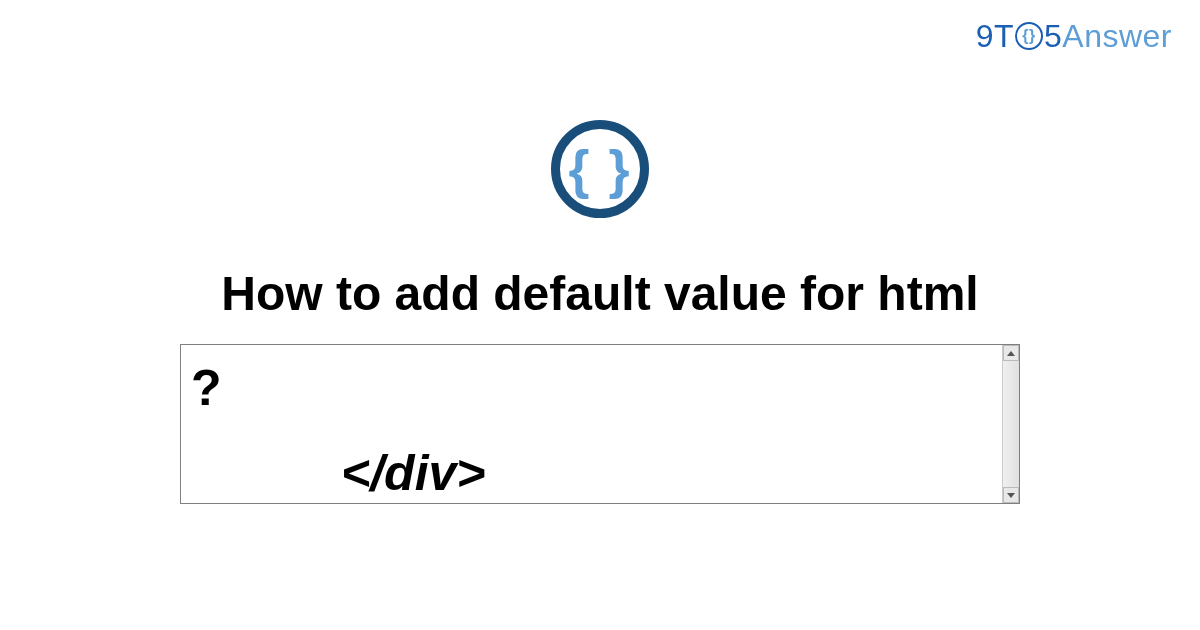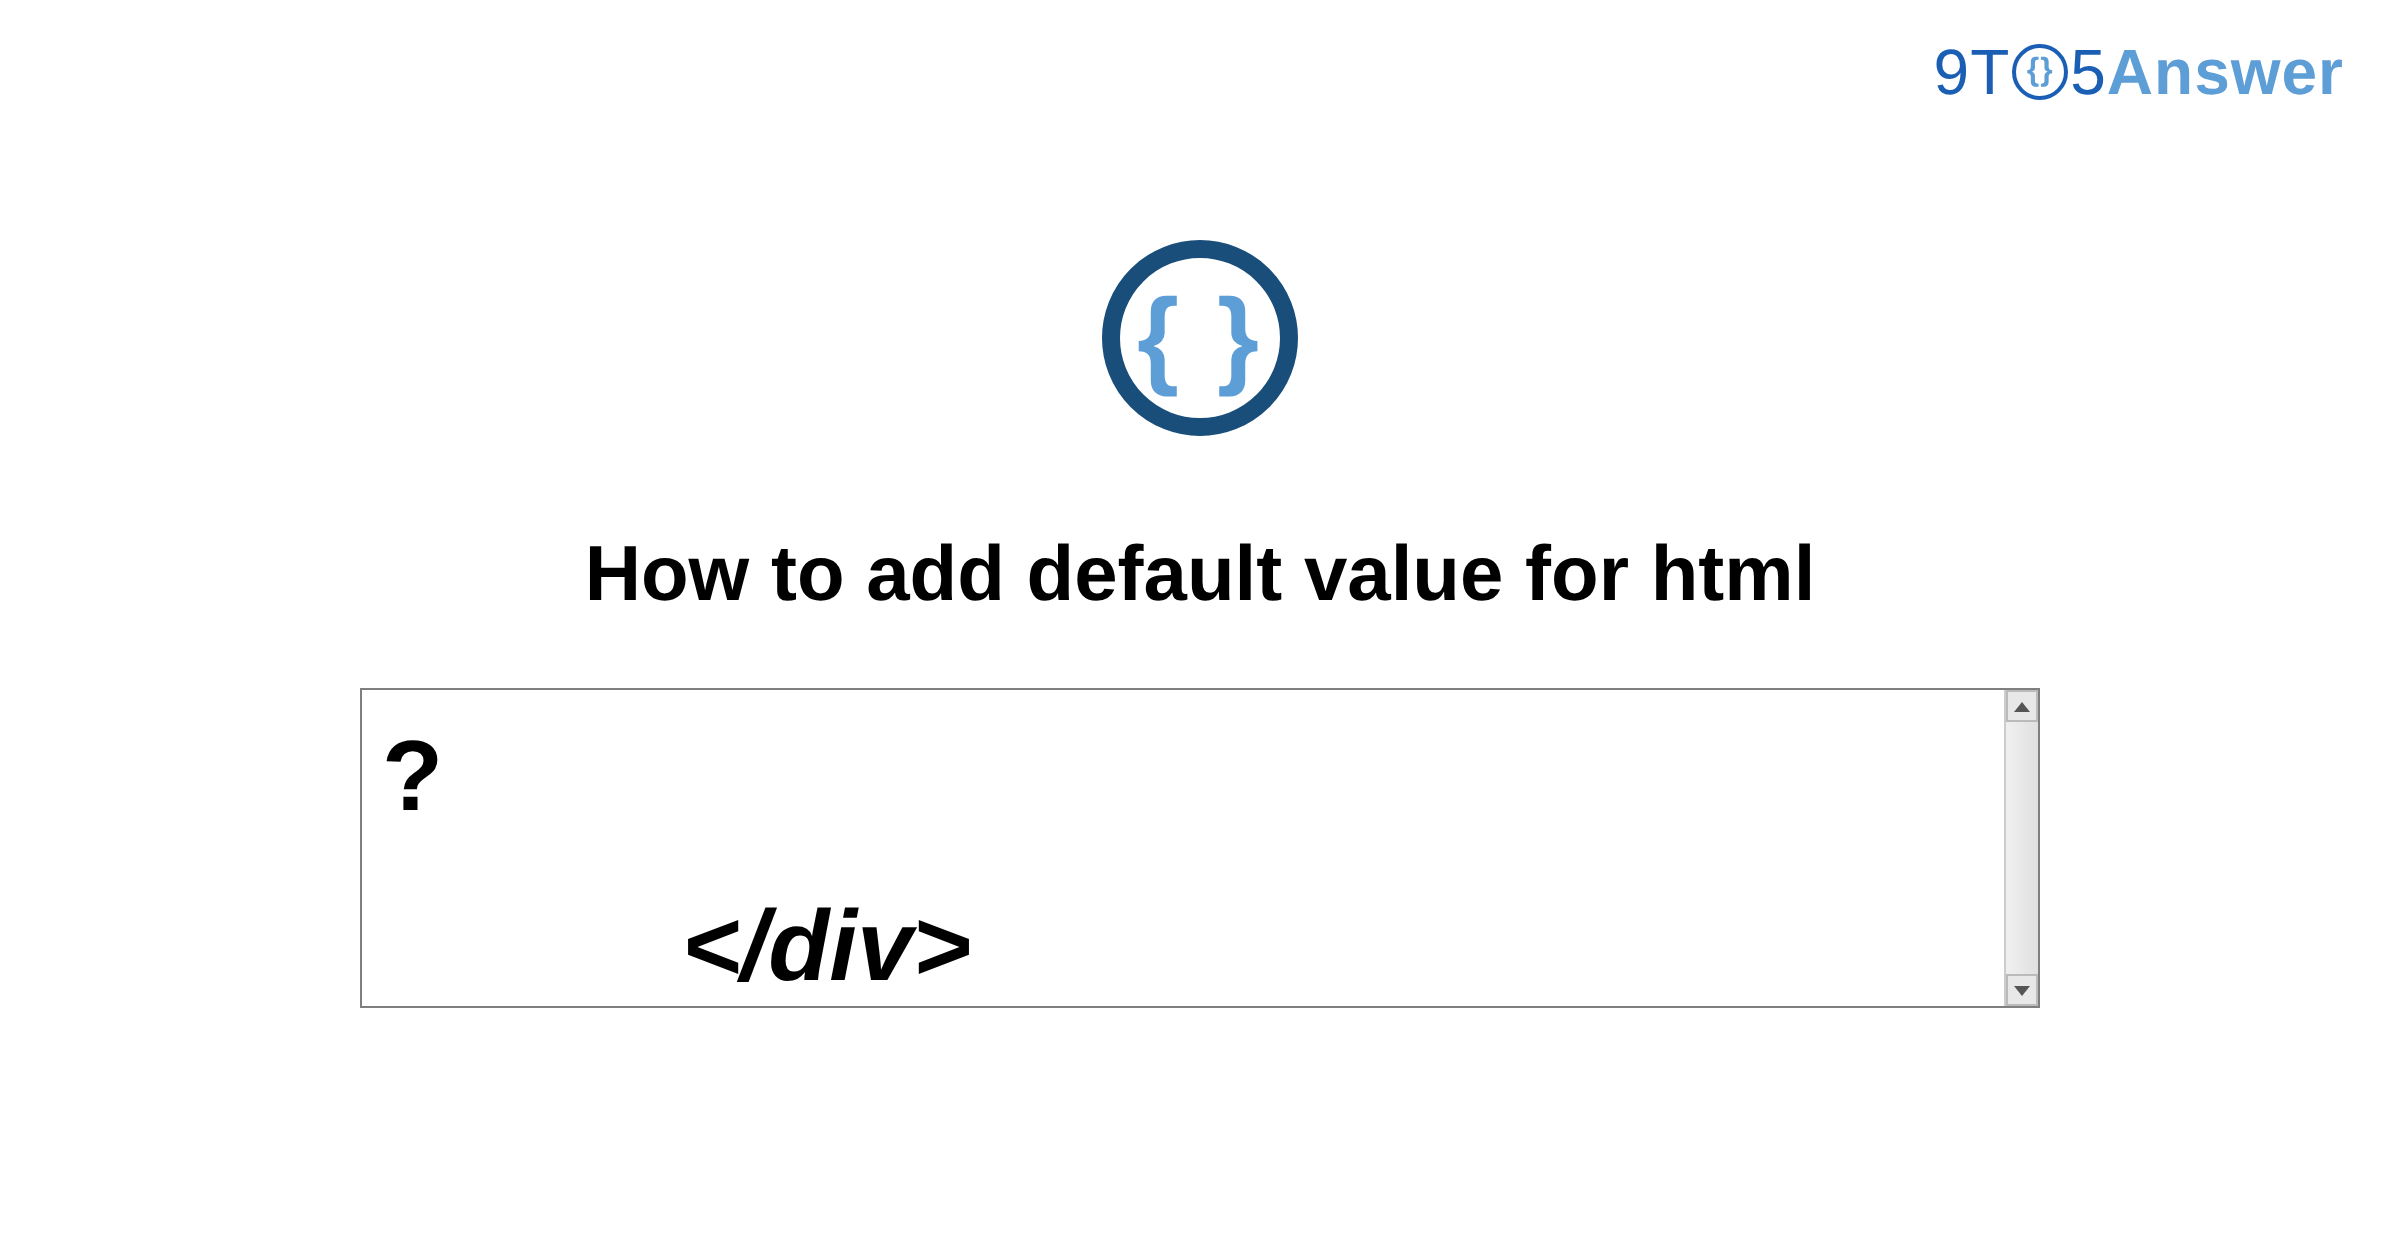--- a/index.html
+++ b/index.html
@@ -46,21 +46,21 @@
       font-size: 16px;
       font-weight: 600;
       line-height: 1;
     }
     .logo-5 {
       color: #1a5fb4;
       font-weight: 500;
     }
     .logo-answer {
       color: #5e9ed6;
-      font-weight: 700;
+      font-weight: 400;
     }
     .main-content {
       position: absolute;
       top: 120px;
       left: 0;
       right: 0;
       display: flex;
       flex-direction: column;
       align-items: center;
     }
@@ -76,21 +76,21 @@
     }
     .braces {
       color: #5e9ed6;
       font-size: 54px;
       font-weight: 700;
       line-height: 1;
       font-family: Arial, sans-serif;
       letter-spacing: 2px;
     }
     .question-title {
-      font-size: 39px;
+      font-size: 48px;
       font-weight: 700;
       color: #000000;
       text-align: center;
       line-height: 1.15;
       max-width: 1060px;
     }
     .textarea-container {
       position: absolute;
       top: 344px;
       left: 180px;

